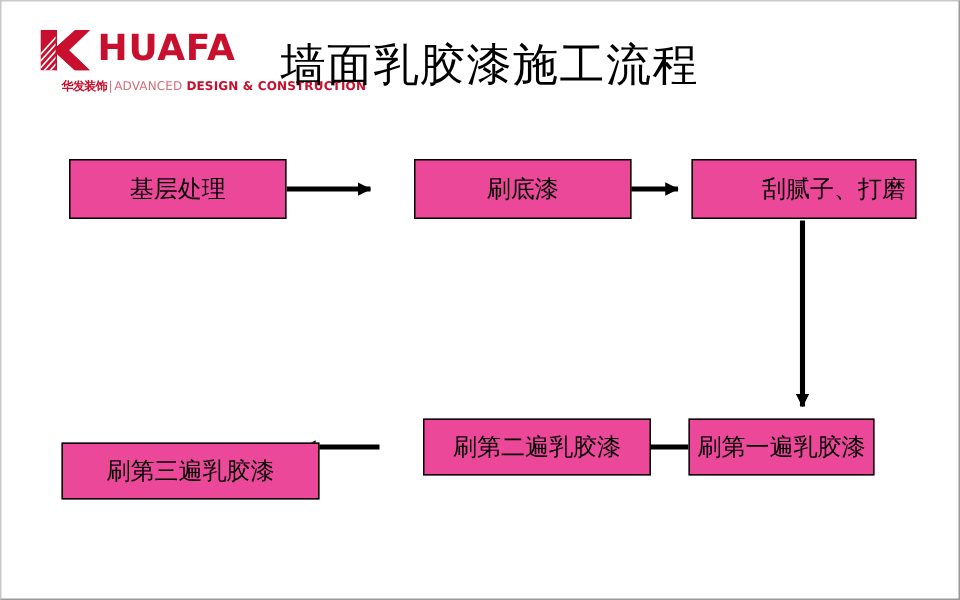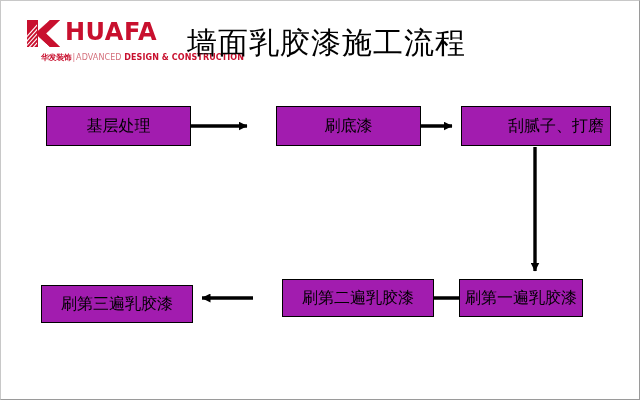--- a/index.html
+++ b/index.html
@@ -84,37 +84,37 @@
     white-space: nowrap;
     font-family: "DejaVu Sans", "Liberation Sans", sans-serif;
     text-align: center;
   }
 
   
   .node {
     position: absolute;
     box-sizing: border-box;
     border: 1.5px solid #000000;
-    background: #a21caf;
+    background: #ec4899;
     color: #000000;
     font-size: 16px;
     display: flex;
     align-items: center;
     justify-content: center;
     white-space: nowrap;
     font-family: Liberation Serif, serif;
   }
   
   #node-0 { left: 45px;  top: 105px; width: 145px; height: 40px; }
   #node-1 { left: 255px; top: 105px; width: 145px; height: 40px; margin-left: 20px; }
   #node-2 { left: 460px; top: 105px; width: 150px; height: 40px; padding-left: 40px; }
   
   #node-3 { left: 458px; top: 278px; width: 124px; height: 38px; }
   #node-4 { left: 252px; top: 278px; width: 152px; height: 38px; margin-left: 29px; }
-  #node-5 { left: 40px;  top: 284px; width: 152px; height: 38px; }
+  #node-5 { left: 40px;  top: 294px; width: 172px; height: 38px; }
 
   
   #edges {
     position: absolute;
     left: 0; top: 0;
     width: 640px; height: 400px;
     pointer-events: none;
   }
 </style>
 </head>

